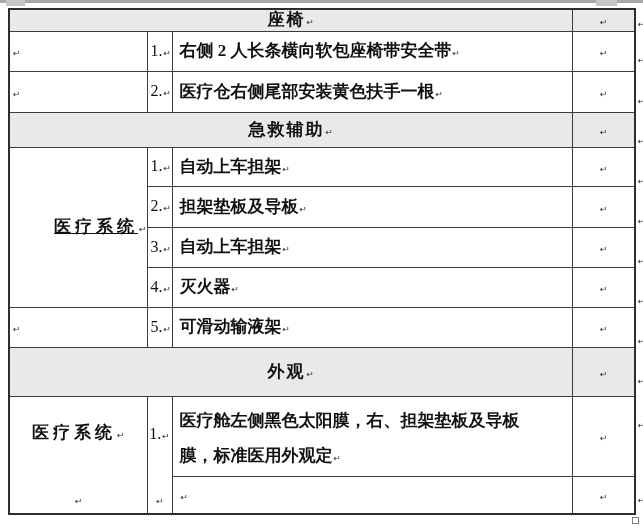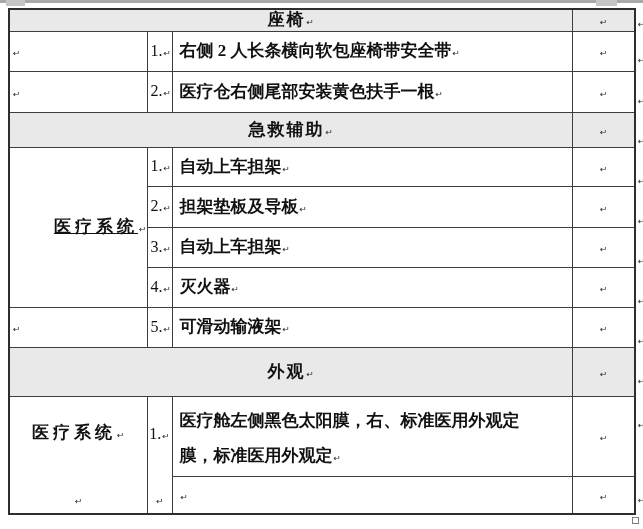--- a/index.html
+++ b/index.html
@@ -134,21 +134,21 @@
     <tr style="height:80px">
       <td rowspan="2" class="relcell">
         <div class="vc-text"><span>医疗系统</span><span class="pm">↵</span></div>
         <div class="vc-mark"><span class="pm">↵</span></div>
       </td>
       <td rowspan="2" class="relcell">
         <div class="vc-num"><span>1.</span><span class="pm">↵</span></div>
         <div class="vc-mark"><span class="pm">↵</span></div>
       </td>
       <td class="bigcell">
-        <div class="line">医疗舱左侧黑色太阳膜，右、标准医用外观定</div>
+        <div class="line">医疗舱左侧黑色太阳膜，右、担架垫板及导板</div>
         <div class="line"><span>膜，标准医用外观定</span><span class="pm">↵</span></div>
       </td>
       <td class="mark-center"><span class="pm">↵</span></td>
     </tr>
 
     <tr style="height:38px">
       <td class="itemtext" style="font-weight:normal"><span class="pm">↵</span></td>
       <td class="mark-center"><span class="pm">↵</span></td>
     </tr>
   </tbody>

